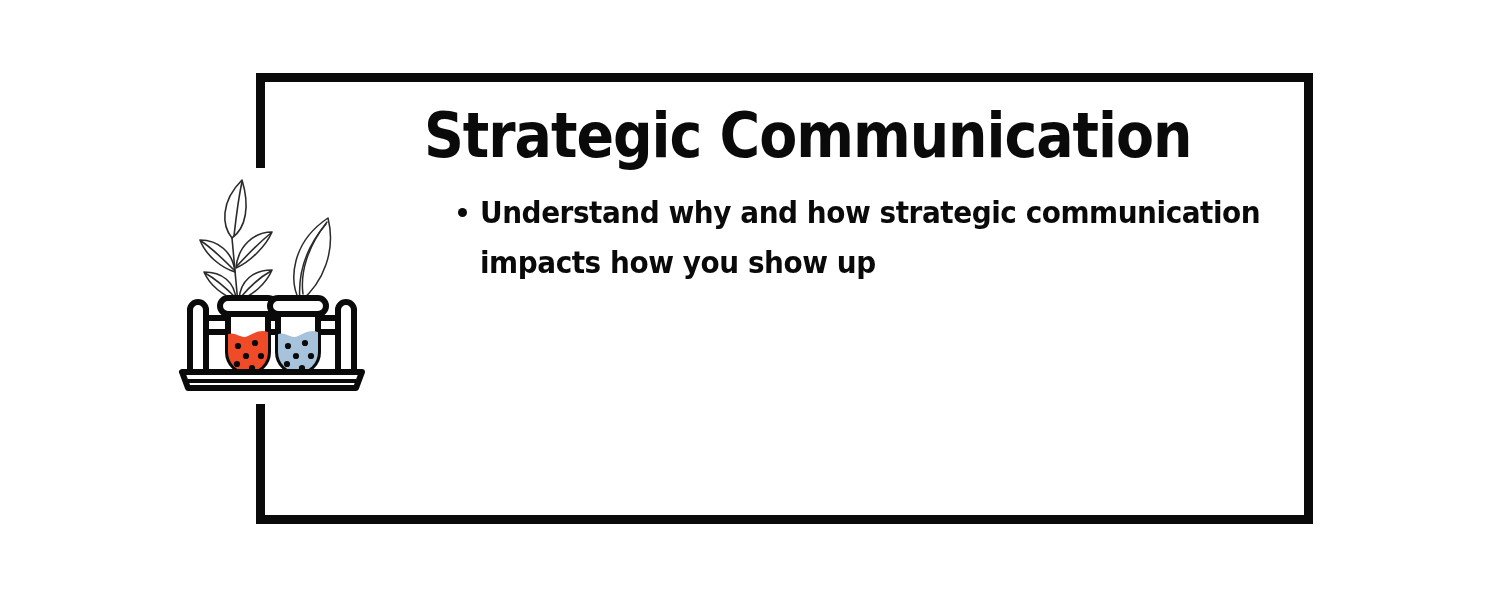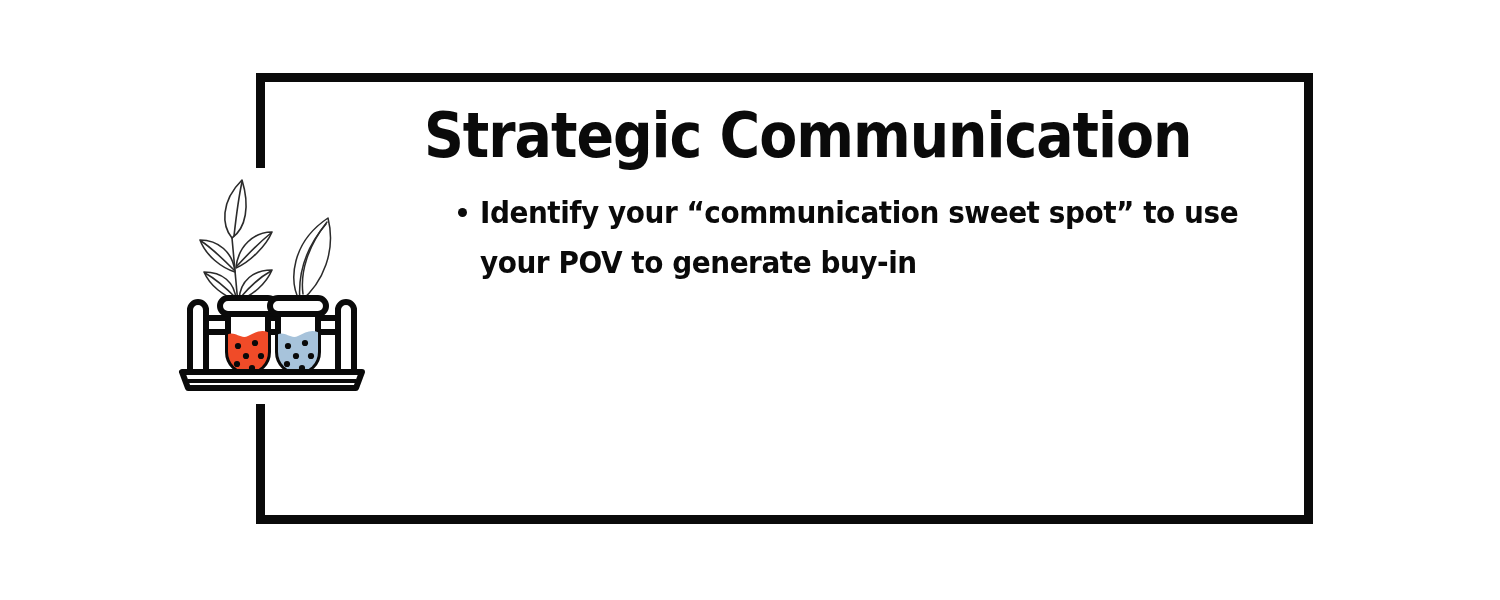--- a/index.html
+++ b/index.html
@@ -200,18 +200,18 @@
       </g>
     </svg>
   </div>
 
   <div class="content">
 
     <h1 class="title">Strategic Communication</h1>
 
     <ul class="bullets">
       <li class="bullet">
-        <span class="btext">Identify your “communication sweet spot” to use your POV to generate buy-in</span>
+        <span class="btext">Understand why and how strategic communication impacts how you show up</span>
       </li>
     </ul>
 
   </div>
 </div>
 
 </body></html>

